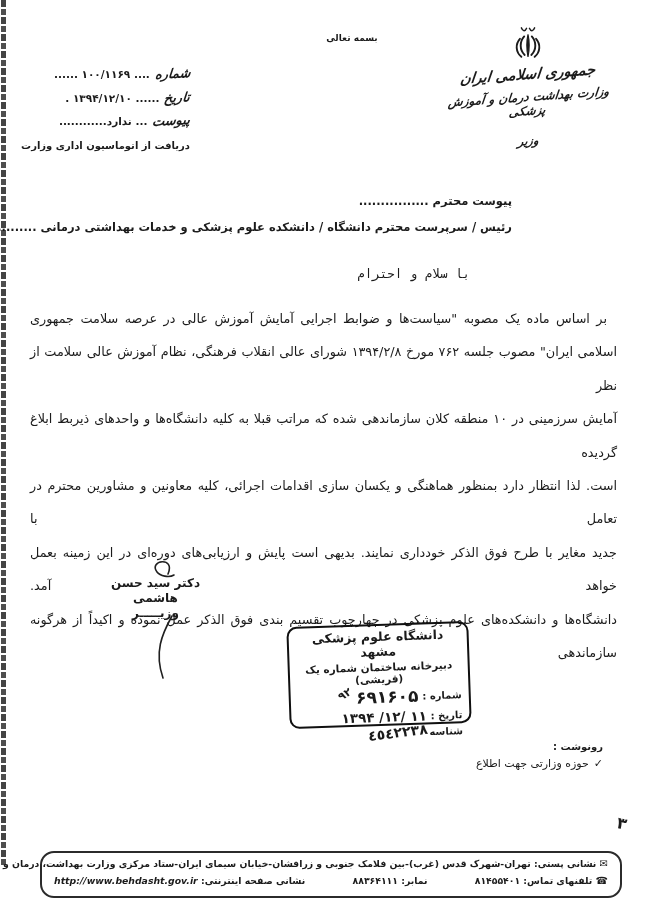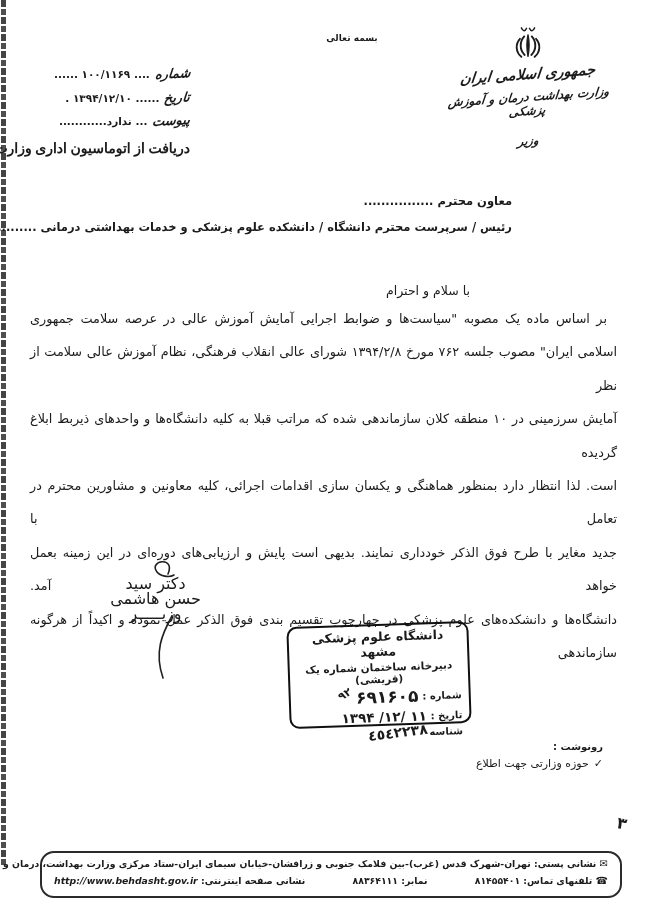--- a/index.html
+++ b/index.html
@@ -27,36 +27,36 @@
   .country{font-size:14.5px; margin-top:1px;}
   .ministry{font-size:12px; margin-top:7px;}
   .minister{font-size:11.5px; margin-top:15px;}
   .meta{
     position:absolute; top:66px; left:20px; width:170px;
     text-align:right; font-weight:bold; font-size:10.5px; white-space:nowrap;
   }
   .meta-row{height:23.5px;}
   .meta-label{display:inline-block; font-size:13px; font-style:italic;
     transform:rotate(-3deg) skewX(-8deg); margin-left:1px;}
-  .meta-note{margin-top:3px; font-size:14px;font-family:Liberation Serif, serif;}
+  .meta-note{margin-top:3px; font-size:10px;}
   .recipients{
     position:absolute; top:188px; right:138px; width:470px;
     font-weight:bold; font-size:11.5px; line-height:26px;
     text-align:right; white-space:nowrap;
   }
-  .salutation{position:absolute; top:283px; right:180px; font-size:12.5px;}
+  .salutation{position:absolute; top:266px; right:180px; font-size:12.5px;font-family:Liberation Mono, monospace;}
   .body-text{
     position:absolute; top:302px; right:33px; left:30px;
     font-size:12.8px; line-height:33.4px;
   }
   .body-line{text-align:justify; text-align-last:justify;}
   .body-line:first-child{padding-right:10px;}
   .signature{
     position:absolute; top:576px; left:108px; width:95px;
-    text-align:center; font-weight:normal; font-size:16px; line-height:15px;
+    text-align:center; font-weight:bold; font-size:12px; line-height:15px;
   }
   .sig-svg{position:absolute; top:552px; left:128px; pointer-events:none;}
   .stamp{
     position:absolute; top:624px; left:288px; width:182px; height:102px;
     border:2px solid #101010; border-radius:10px;
     transform:rotate(-2deg); padding:3px 7px 0; box-sizing:border-box;
   }
   .stamp-org{font-size:12.5px; font-weight:bold; text-align:center; letter-spacing:-.2px;}
   .stamp-office{font-size:10.5px; font-weight:bold; text-align:center; margin-top:2px; letter-spacing:-.4px;}
   .stamp-row{display:flex; align-items:center; font-size:10px; font-weight:bold; margin-top:2px;}
@@ -116,21 +116,21 @@
     <div class="meta-row">
       <span class="meta-label">تاریخ</span><span> ...... ۱۳۹۴/۱۲/۱۰ .</span>
     </div>
     <div class="meta-row">
       <span class="meta-label">پیوست</span><span> ... ندارد............</span>
     </div>
     <div class="meta-note">دریافت از اتوماسیون اداری وزارت</div>
   </div>
 
   <div class="recipients">
-    <div>معاون محترم ................</div>
+    <div>پیوست محترم ................</div>
     <div>رئیس / سرپرست محترم دانشگاه / دانشکده علوم پزشکی و خدمات بهداشتی درمانی ....................</div>
   </div>
 
   <div class="salutation">با سلام و احترام</div>
 
   <div class="body-text">
     <div class="body-line">بر اساس ماده یک مصوبه "سیاست‌ها و ضوابط اجرایی آمایش آموزش عالی در عرصه سلامت جمهوری</div>
     <div class="body-line">اسلامی ایران" مصوب جلسه ۷۶۲ مورخ ۱۳۹۴/۲/۸ شورای عالی انقلاب فرهنگی، نظام آموزش عالی سلامت از نظر</div>
     <div class="body-line">آمایش سرزمینی در ۱۰ منطقه کلان سازماندهی شده که مراتب قبلا به کلیه دانشگاه‌ها و واحدهای ذیربط ابلاغ گردیده</div>
     <div class="body-line">است. لذا انتظار دارد بمنظور هماهنگی و یکسان سازی اقدامات اجرائی، کلیه معاونین و مشاورین محترم در تعامل با</div>

